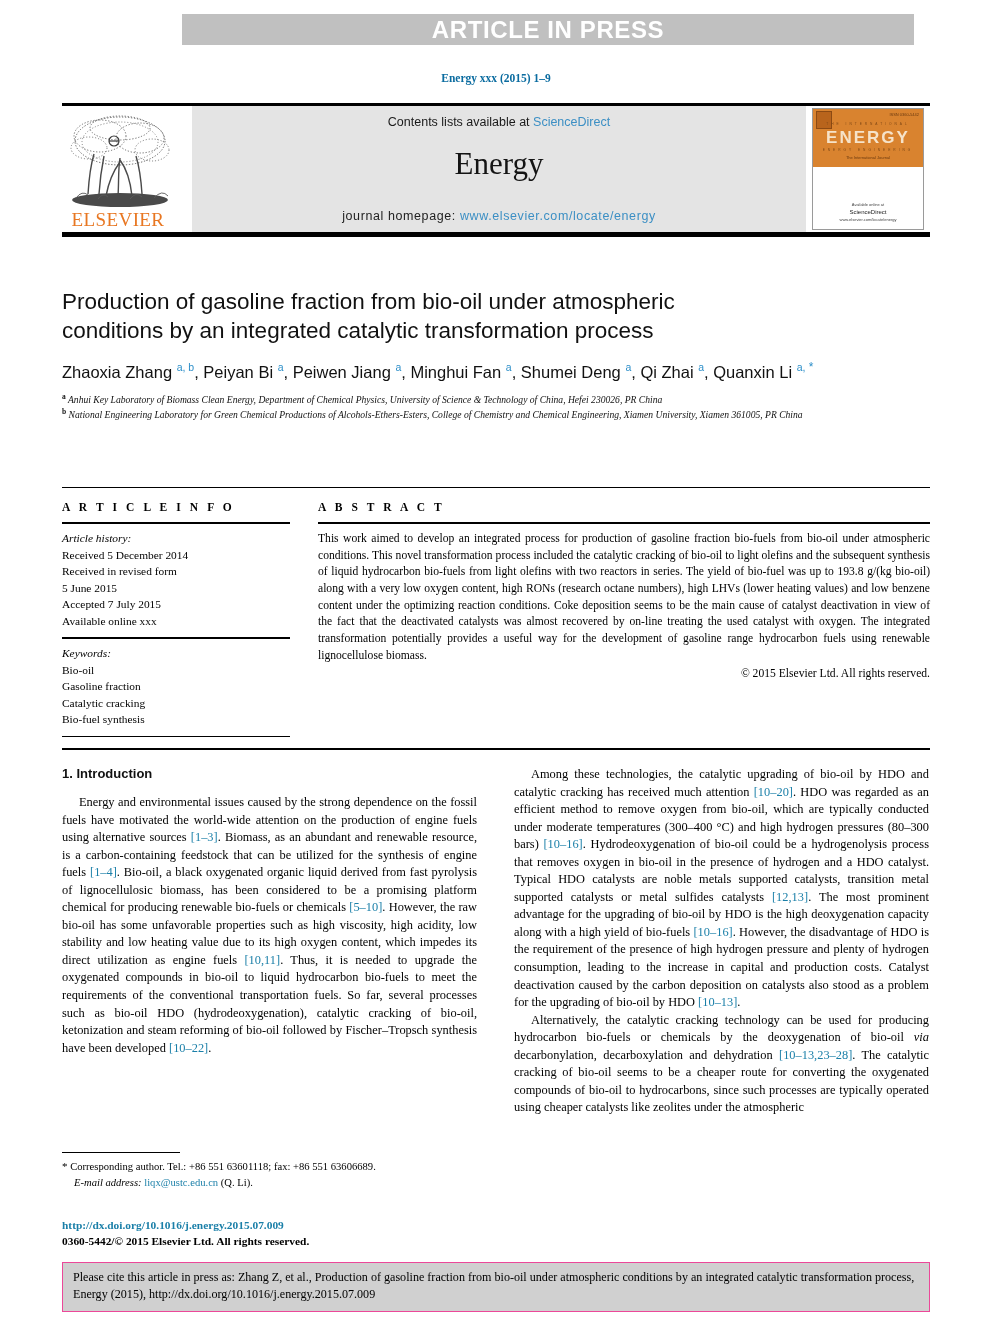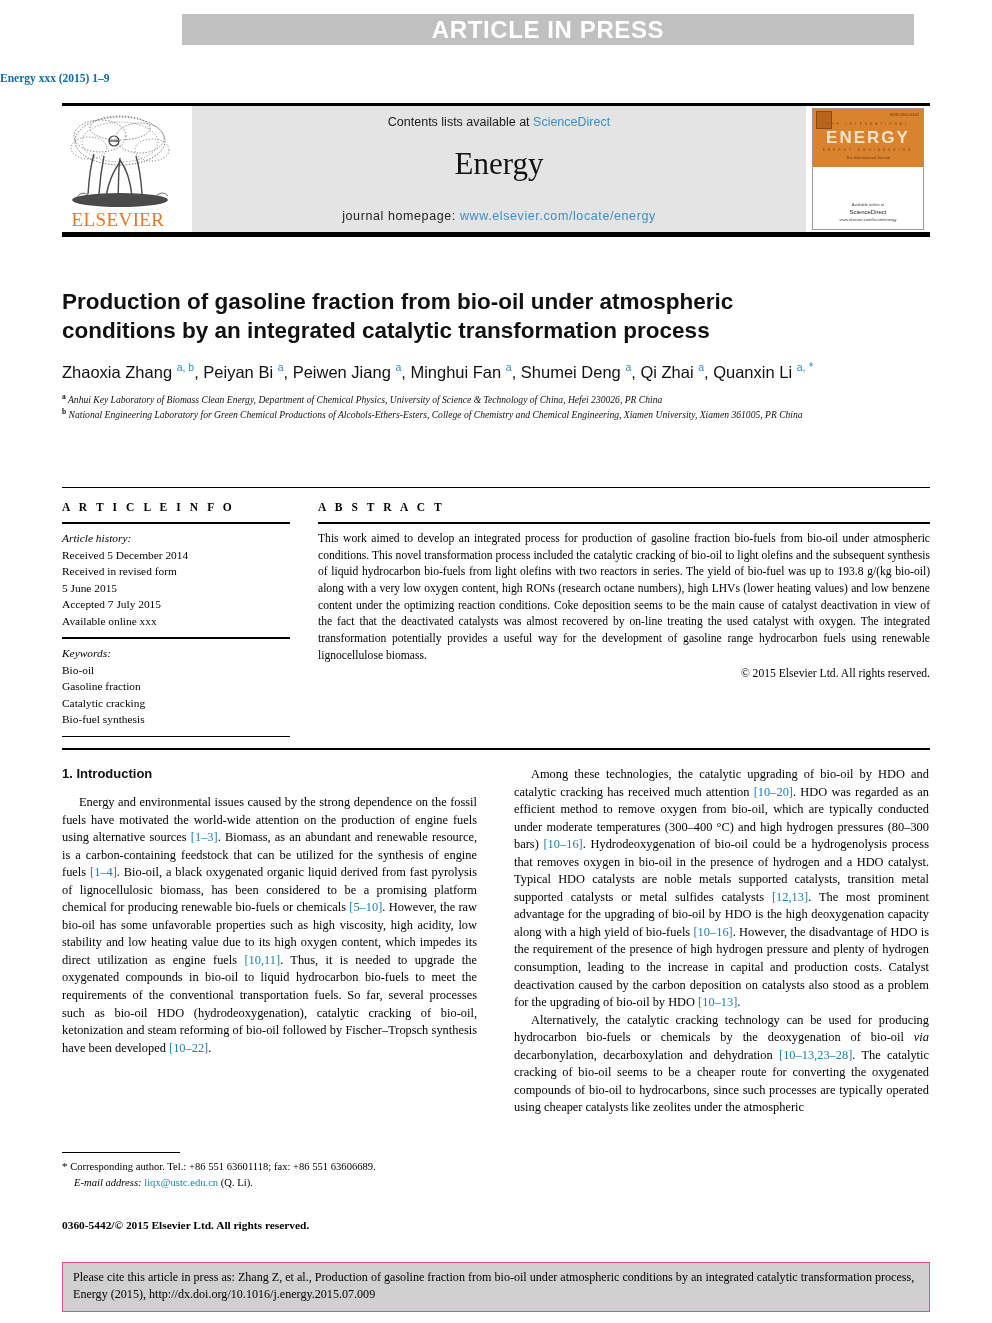--- a/index.html
+++ b/index.html
@@ -35,20 +35,21 @@
     letter-spacing: 0.6px;
     color: #ffffff;
   }
 
   
   .jref {
     position: absolute;
     left: 0;
     top: 72px;
     width: 992px;
+    text-align: center;
     font-size: 11.5px;
     font-weight: bold;
     color: #0b6ca0;
   }
 
   
   .masthead {
     position: absolute;
     left: 62px;
     top: 103px;
@@ -223,21 +224,21 @@
     left: 62px;
     top: 288px;
     width: 868px;
   }
   .paper-title {
     font-family: "Liberation Sans", sans-serif;
     font-size: 22.5px;
     line-height: 1.27;
     color: #111;
     margin: 0;
-    font-weight: bold;
+    font-weight: normal;
   }
   .authors {
     margin-top: 14px;
     font-family: "Liberation Sans", sans-serif;
     font-size: 16.5px;
     line-height: 1.35;
     color: #111;
   }
   .aff-mark {
     color: #2d8fc9;
@@ -559,18 +560,19 @@
 <div class="footnote">
   <div class="fn-rule"></div>
   <div class="fn-text">
     <span class="fn-star">*</span><span> Corresponding author. Tel.: +86 551 63601118; fax: +86 551 63606689.</span><br>
     <span style="display:inline-block;width:12px"></span><span class="fn-ital">E-mail address:</span>
     <span class="mail-link">liqx@ustc.edu.cn</span><span> (Q. Li).</span>
   </div>
 </div>
 
 <div class="doi-zone">
+  <div class="doi-link">http://dx.doi.org/10.1016/j.energy.2015.07.009</div>
   <div class="issn-line">0360-5442/© 2015 Elsevier Ltd. All rights reserved.</div>
 </div>
 
 <div class="cite-box">
   <div class="cite-text">Please cite this article in press as: Zhang Z, et al., Production of gasoline fraction from bio-oil under atmospheric conditions by an integrated catalytic transformation process, Energy (2015), http://dx.doi.org/10.1016/j.energy.2015.07.009</div>
 </div>
 
 </body></html>

